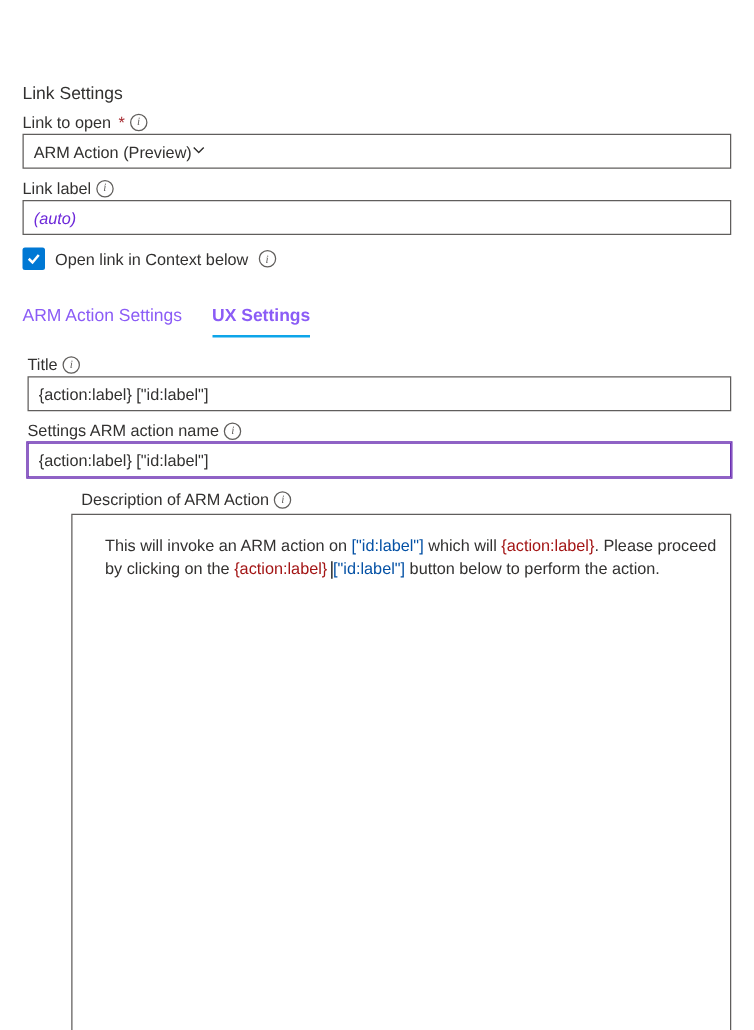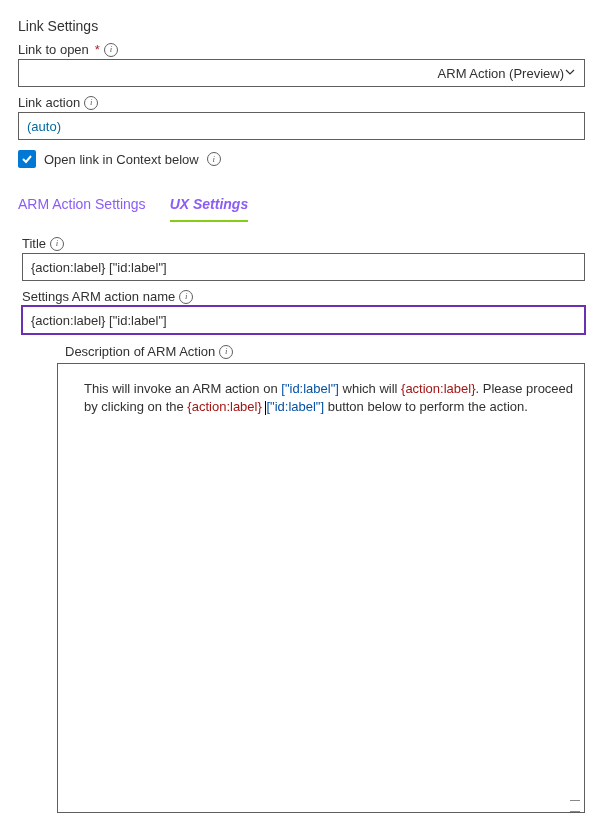--- a/index.html
+++ b/index.html
@@ -9,20 +9,21 @@
     font-family: "Segoe UI", Arial, sans-serif;
     font-size: 13px;
     color: #323130;
     background: #ffffff;
     width: 603px;
   }
   .section-header {
     font-size: 14px;
     font-weight: 400;
     margin-bottom: 4px;
+    margin-top: 48px;
   }
   .field-label {
     font-size: 13px;
     margin-top: 8px;
     margin-bottom: 2px;
     display: flex;
     align-items: center;
     gap: 4px;
   }
   .required { color: #a4262c; margin-left: 2px; }
@@ -46,23 +47,23 @@
     padding: 2px 8px;
     border: 1px solid #605e5c;
     background: #ffffff;
     font-size: 13px;
     font-family: inherit;
     color: #323130;
     display: flex;
     align-items: center;
     position: relative;
   }
-  .select-box { justify-content: flex-end; cursor: pointer; }
+  .select-box { justify-content: flex-start; cursor: pointer; }
   .chev { font-size: 12px; color: #323130; }
-  .placeholder { color: #0369a1; }
+  .placeholder { color: #6d28d9; font-style: italic; }
   .checkbox-row {
     display: flex;
     align-items: center;
     gap: 8px;
     margin-top: 10px;
   }
   .checkbox {
     width: 18px;
     height: 18px;
     background: #0078d4;
@@ -79,22 +80,21 @@
     margin-bottom: 4px;
   }
   .tab {
     padding: 6px 0 8px 0;
     font-size: 14px;
     cursor: pointer;
     color: #8b5cf6;
   }
   .tab.active {
     font-weight: 600;
-    border-bottom: 2px solid #84cc16;
-    font-style: italic;
+    border-bottom: 2px solid #0ea5e9;
   }
   .settings-body { margin-top: 14px; padding-left: 4px; }
   .input-focused {
     border: 1px solid #6b2fb3;
     outline: 1px solid #6b2fb3;
   }
   .desc-wrap {
     margin-top: 10px;
     margin-left: 35px;
   }
@@ -148,21 +148,21 @@
 <div class="select-box">
   <span>ARM Action (Preview)</span>
   <span class="chev">
     <svg width="12" height="12" viewBox="0 0 12 12">
         <path d="M2 4 L6 8 L10 4" stroke="#323130" stroke-width="1.2" fill="none"></path>
       </svg>
   </span>
 </div>
 
 <div class="field-label">
-  <span>Link action</span>
+  <span>Link label</span>
   <span class="info-icon">i</span>
 </div>
 <div class="text-input">
   <span class="placeholder">(auto)</span>
 </div>
 
 <div class="checkbox-row">
   <div class="checkbox">
     <svg viewBox="0 0 12 12">
         <path d="M2 6 L5 9 L10 3" stroke="#fff" stroke-width="2" fill="none"></path>

